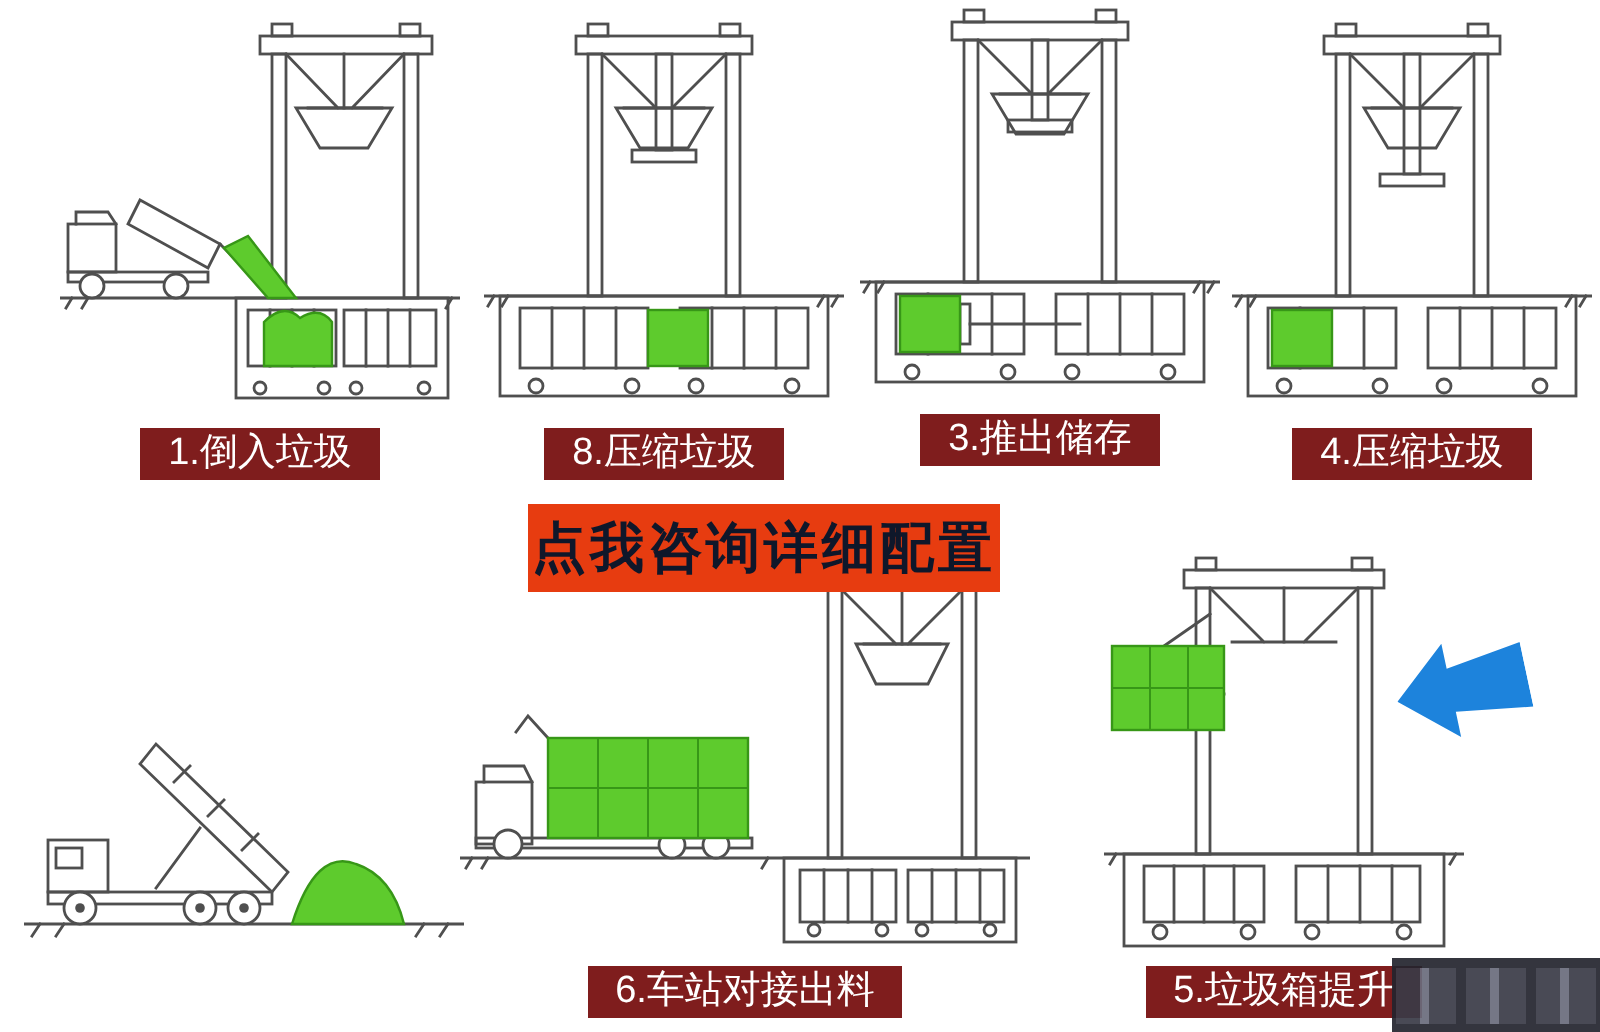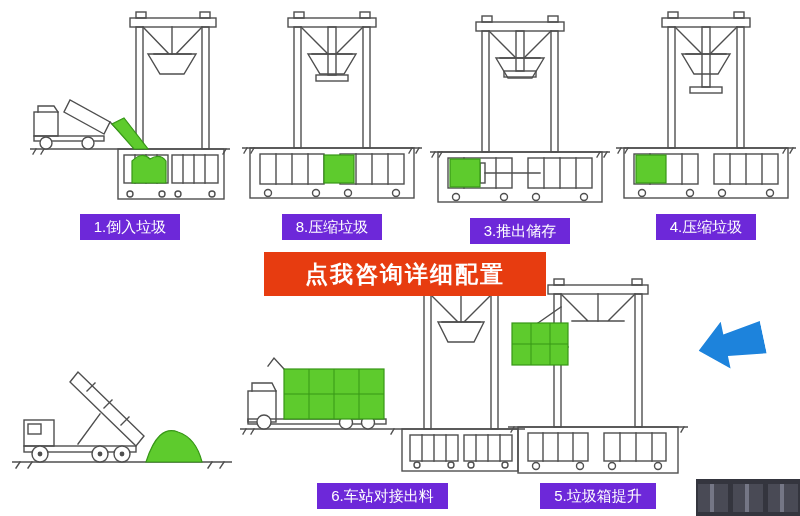--- a/index.html
+++ b/index.html
@@ -3,26 +3,26 @@
 <meta charset="utf-8">
 <style>
   html,body{margin:0;padding:0;background:#fff;}
   .stage{
     position:relative;width:800px;height:516px;background:#ffffff;overflow:hidden;
     font-family:"Liberation Sans","DejaVu Sans",sans-serif;
   }
   .step{position:absolute;display:flex;flex-direction:column;align-items:center;}
   .step svg{display:block;}
   .step-label{
-    margin-top:6px;background:#6d28d9;color:#ffffff;font-size:15px;line-height:18px;
+    margin-top:6px;background:#7f1d1d;color:#ffffff;font-size:19px;line-height:18px;
     padding:4px 14px;white-space:nowrap;display:inline-block;
   }
   .banner{
-    position:absolute;left:264px;top:252px;width:282px;height:44px;background:#e73c10;
-    color:#ffffff;font-size:23px;font-weight:bold;letter-spacing:2px;
+    position:absolute;left:264px;top:252px;width:236px;height:44px;background:#e73c10;
+    color:#0f172a;font-size:27px;font-weight:bold;letter-spacing:2px;
     display:flex;align-items:center;justify-content:center;z-index:6;cursor:pointer;
   }
   .arrow-wrap{position:absolute;left:698px;top:314px;width:66px;height:60px;transform:rotate(-12deg);}
   .watermark{
     position:absolute;left:696px;top:479px;width:104px;height:37px;background:#23242e;
     display:flex;align-items:center;justify-content:space-around;opacity:.92;
   }
   .wm-tile{width:30px;height:28px;background:#3a3b47;
     background-image:linear-gradient(90deg,#3a3b47 40%,#6a6c7c 40%,#6a6c7c 55%,#3a3b47 55%);}
 </style>
@@ -99,21 +99,21 @@
         <circle cx="26" cy="185" r="3.5"></circle>
           <circle cx="74" cy="185" r="3.5"></circle>
         <circle cx="106" cy="185" r="3.5"></circle>
           <circle cx="154" cy="185" r="3.5"></circle>
       </g>
       <rect x="82" y="147" width="30" height="28" fill="#5ecb2d" stroke="#379717" stroke-width="1.2"></rect>
     </svg>
     <div class="step-label">8.压缩垃圾</div>
   </div>
 
-  <div class="step" id="step3" style="left:430px;top:12px;width:180px;text-align:right;">
+  <div class="step" id="step3" style="left:430px;top:1px;width:180px;text-align:right;">
     <svg width="180" height="200" viewBox="0 0 180 200">
       <g stroke="#4f4f4f" stroke-width="1.4" fill="none" stroke-linecap="square">
         <rect x="46" y="10" width="88" height="9"></rect>
         <rect x="52" y="4" width="10" height="6"></rect>
         <rect x="118" y="4" width="10" height="6"></rect>
         <rect x="52" y="19" width="7" height="121"></rect>
         <rect x="121" y="19" width="7" height="121"></rect>
         <path d="M59,19 L86,46 M121,19 L94,46 M70,46 H110"></path>
         <path d="M66,46 L114,46 L102,66 L78,66 Z"></path>
         <rect x="86" y="19" width="8" height="40"></rect>
@@ -191,21 +191,21 @@
       </g>
       <g fill="#4f4f4f">
         <circle cx="28" cy="162" r="2.4"></circle>
           <circle cx="88" cy="162" r="2.4"></circle>
           <circle cx="110" cy="162" r="2.4"></circle>
       </g>
       <path d="M134,170 Q146,132 166,140 Q184,146 190,170 Z" fill="#5ecb2d" stroke="#379717" stroke-width="1.2"></path>
     </svg>
   </div>
 
-  <div class="step" id="step6" style="left:240px;top:272px;width:285px;">
+  <div class="step" id="step6" style="left:230px;top:272px;width:285px;">
     <svg width="285" height="205" viewBox="0 0 285 205">
       <g stroke="#4f4f4f" stroke-width="1.4" fill="none" stroke-linecap="square">
 
         <rect x="178" y="14" width="86" height="9"></rect>
         <rect x="184" y="8" width="10" height="6"></rect>
         <rect x="248" y="8" width="10" height="6"></rect>
         <rect x="184" y="23" width="7" height="134"></rect>
         <rect x="251" y="23" width="7" height="134"></rect>
         <path d="M191,23 L218,50 M251,23 L224,50 M202,50 H240"></path>
         <path d="M198,50 L244,50 L234,70 L208,70 Z"></path>
@@ -235,21 +235,21 @@
           <circle cx="265" cy="193" r="3"></circle>
       </g>
       <rect x="44" y="97" width="100" height="50" fill="#5ecb2d" stroke="#379717" stroke-width="1.2"></rect>
       <g stroke="#379717" stroke-width="1" fill="none">
         <path d="M69,97 V147 M94,97 V147 M119,97 V147 M44,122 H144"></path>
       </g>
     </svg>
     <div class="step-label">6.车站对接出料</div>
   </div>
 
-  <div class="step" id="step5" style="left:508px;top:277px;width:180px;">
+  <div class="step" id="step5" style="left:552px;top:277px;width:180px;">
     <svg width="180" height="200" viewBox="0 0 180 200">
       <g stroke="#4f4f4f" stroke-width="1.4" fill="none" stroke-linecap="square">
         <rect x="40" y="8" width="100" height="9"></rect>
         <rect x="46" y="2" width="10" height="6"></rect>
         <rect x="124" y="2" width="10" height="6"></rect>
         <rect x="46" y="17" width="7" height="133"></rect>
         <rect x="127" y="17" width="7" height="133"></rect>
         <path d="M53,17 L80,44 M127,17 L100,44 M64,44 H116"></path>
         <path d="M90,17 V44"></path>
         <path d="M53,30 L30,46 M53,70 L60,70"></path>

